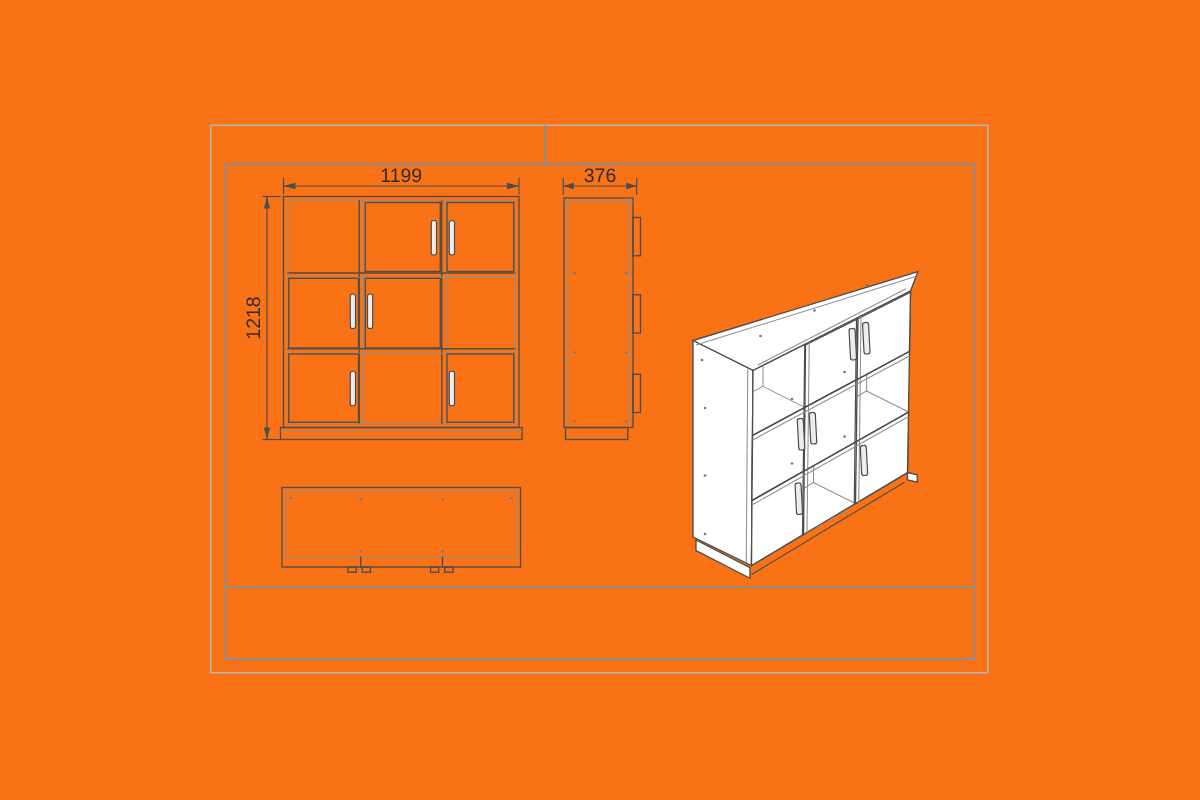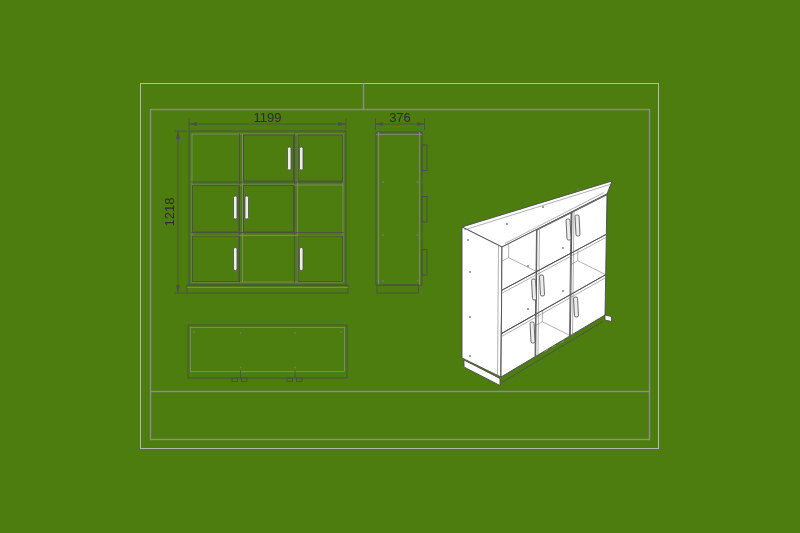--- a/index.html
+++ b/index.html
@@ -1,16 +1,16 @@
 <!DOCTYPE html>
 <html><head>
 <meta charset="utf-8">
 <style>
   html,body{margin:0;padding:0;background:#ffffff;}
-  .stage{position:relative;width:800px;height:533px;background:#4d7c0f;overflow:hidden;}
+  .stage{position:relative;width:800px;height:533px;background:#f97316;overflow:hidden;}
   svg{display:block;}
   .frameO{stroke:#b5b5b5;stroke-width:1;fill:none;}
   .frameI{stroke:#8c8c8c;stroke-width:1.4;fill:none;}
   .ln{stroke:#4d4d4d;stroke-width:0.9;fill:none;stroke-linecap:square;}
   .fw{fill:#ffffff;stroke:#4d4d4d;stroke-width:0.9;stroke-linejoin:miter;}
   .lt{stroke:#8f8f8f;stroke-width:0.7;fill:none;}
   .dim{stroke:#4d4d4d;stroke-width:0.8;fill:none;}
   .arr{fill:#4d4d4d;stroke:none;}
   .dtxt{font-family:"Liberation Sans",sans-serif;font-size:13px;fill:#2d2d2d;}
   .dot{fill:#777777;stroke:none;}

